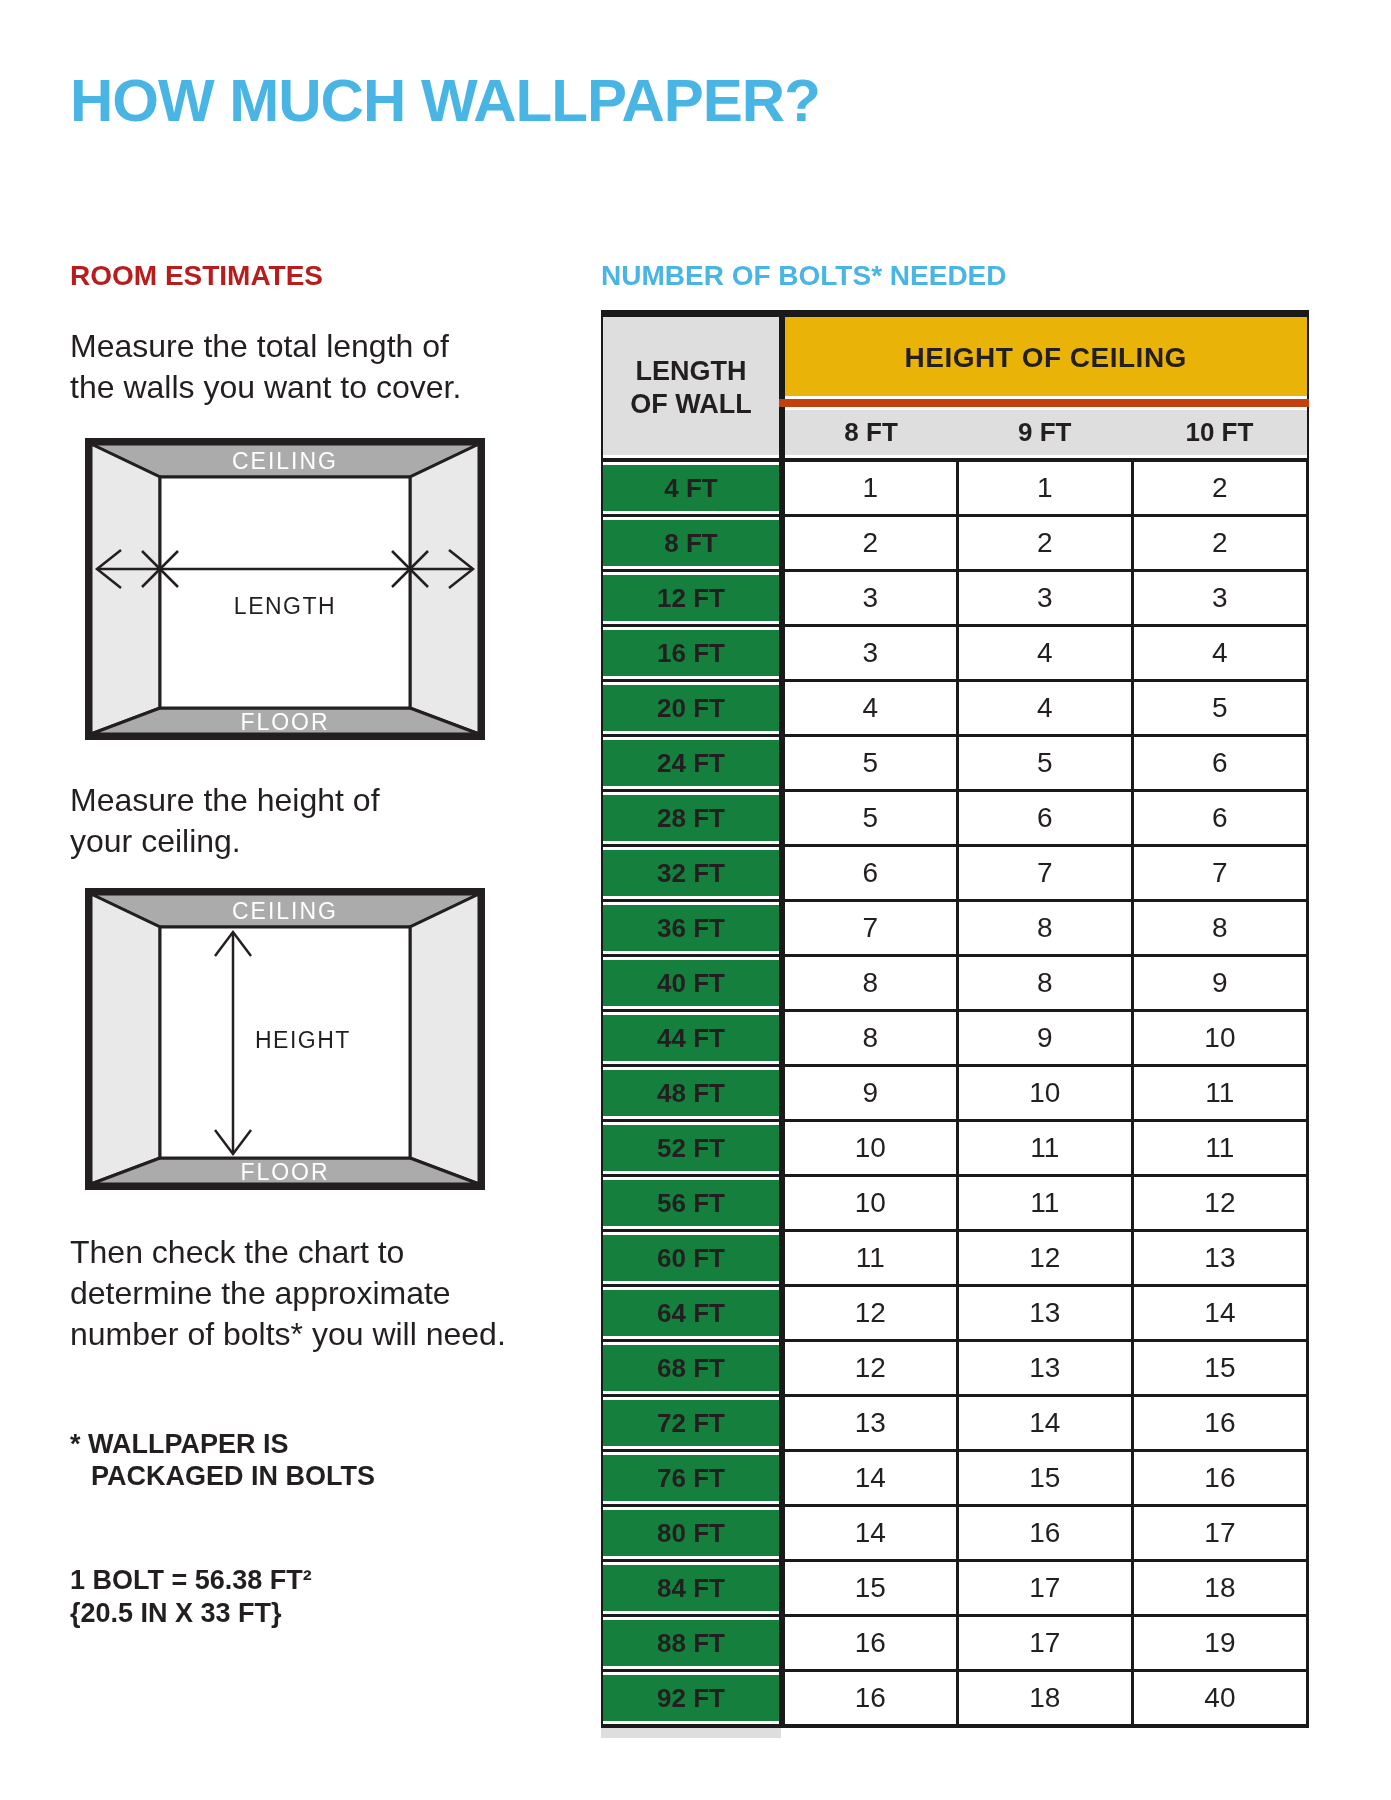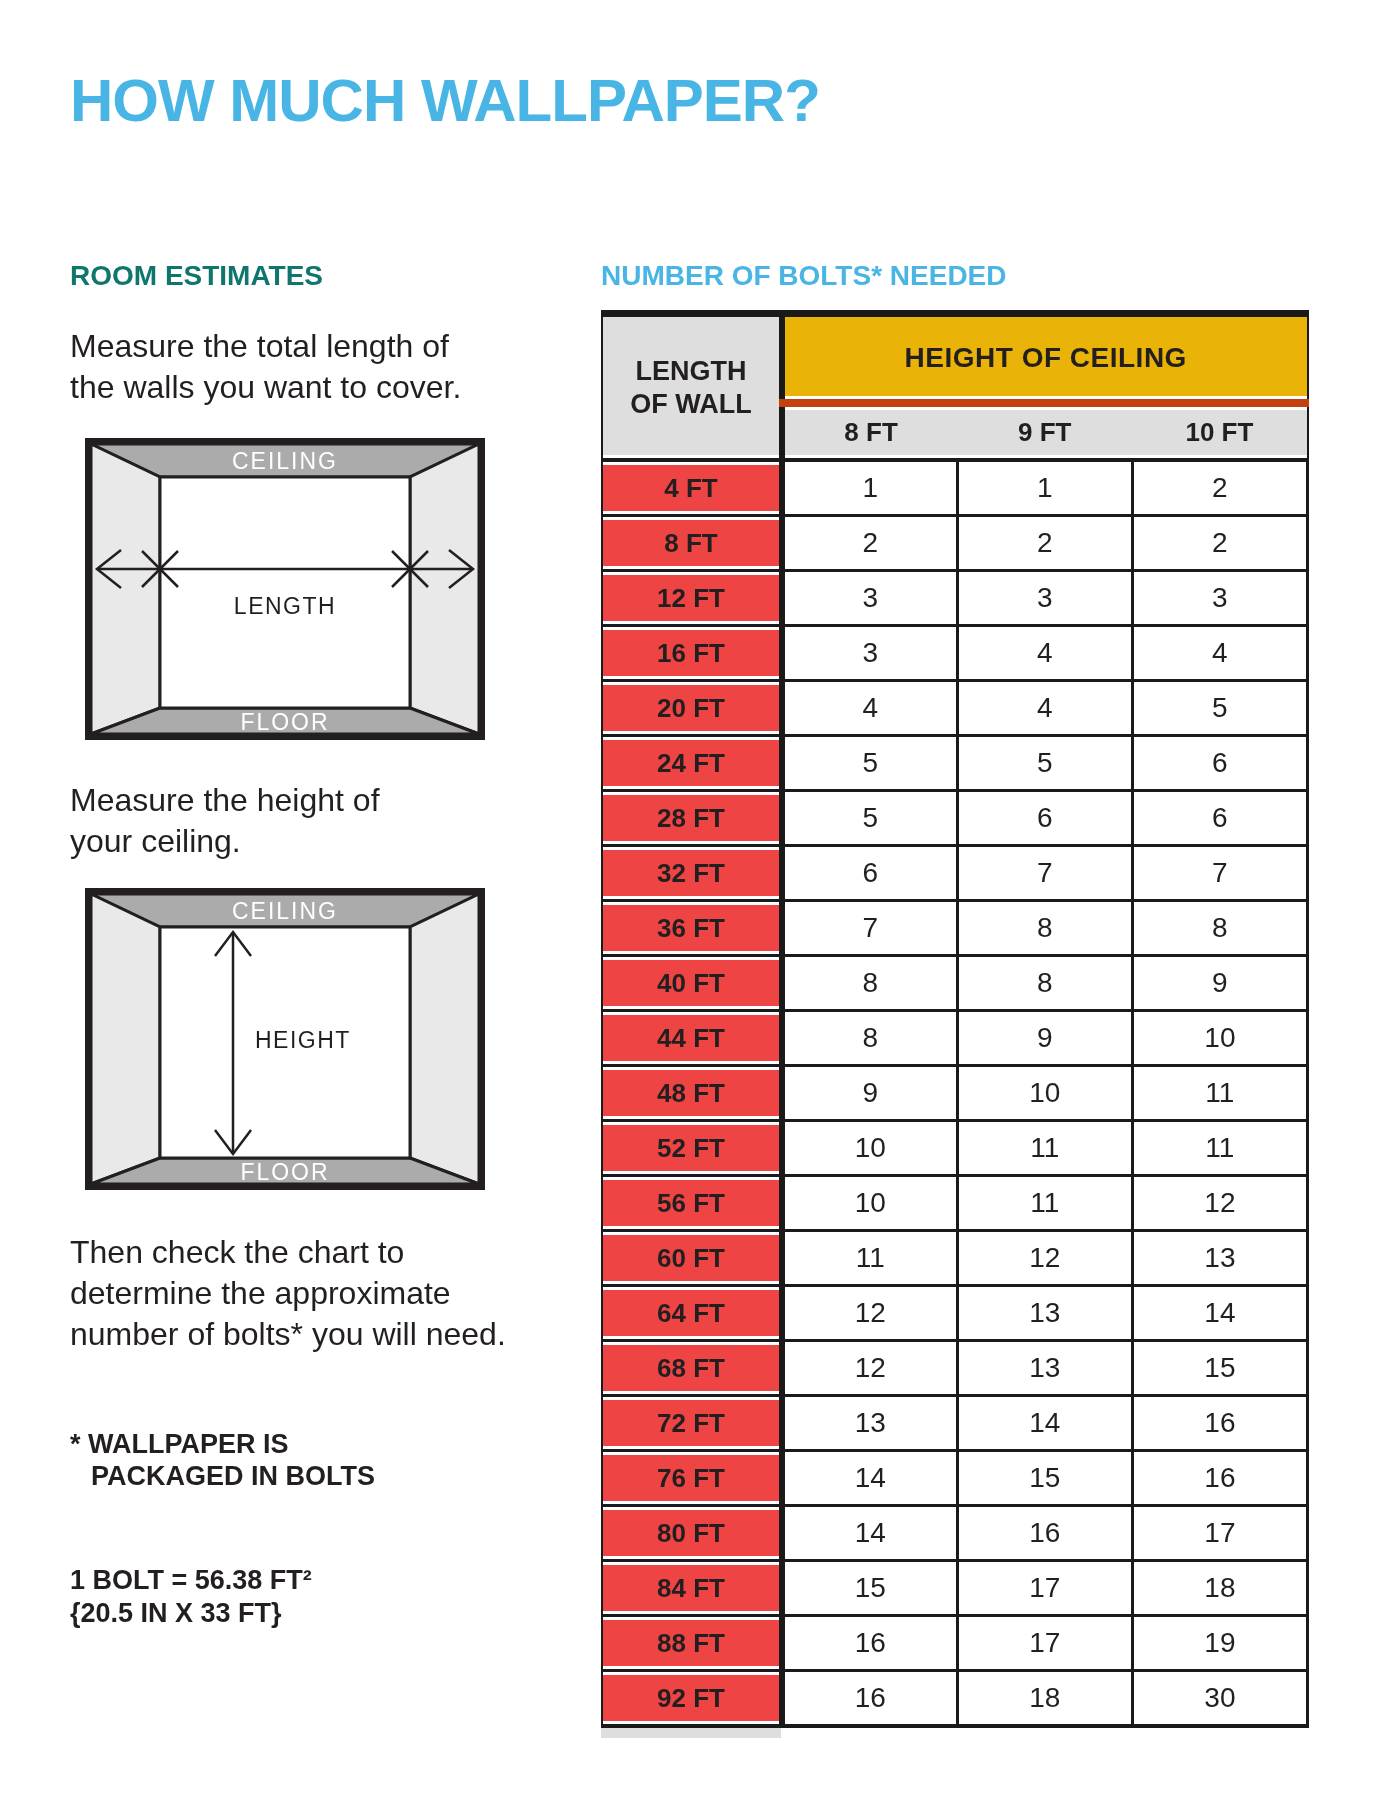--- a/index.html
+++ b/index.html
@@ -8,21 +8,21 @@
     font-family:"Liberation Sans","DejaVu Sans",sans-serif; color:#231f20;
     overflow:hidden;
   }
   .abs { position:absolute; }
 
   .main-title {
     left:70px; top:66px; font-size:60px; font-weight:900;
     letter-spacing:-1px; color:#49b5e5; white-space:nowrap;text-align:center;
   }
   .section-heading {
-    left:70px; top:260px; font-size:28px; font-weight:800; color:#0f766e;
+    left:70px; top:260px; font-size:28px; font-weight:800; color:#b91c1c;
     letter-spacing:0px; white-space:nowrap;text-align:right;
   }
   .table-heading {
     left:601px; top:260px; width:708px; text-align:left;
     font-size:28px; font-weight:800; color:#49b5e5; white-space:nowrap;
   }
   .para {
     left:70px; font-size:32px; line-height:1.28; color:#231f20;
     white-space:pre-line;
   }
@@ -65,21 +65,21 @@
     background:#eab308; border-bottom:8px solid #c2410c; height:82px;
     font-size:28px; font-weight:bold; letter-spacing:0.5px;
     box-shadow:inset 0 -3px 0 #fff;
   }
   th.sub {
     background:#dedede; border-bottom:4px solid #1a1a1a; height:51px;
     font-size:26px; font-weight:bold;
     box-shadow:inset 0 3px 0 #fff, inset 0 -3px 0 #fff;
   }
   th.rowlab {
-    background:#ef4444; border-right:6px solid #1a1a1a; border-bottom:3px solid #1a1a1a;
+    background:#15803d; border-right:6px solid #1a1a1a; border-bottom:3px solid #1a1a1a;
     height:52px; font-size:26px; font-weight:bold;
     box-shadow:inset 0 3px 0 #fff, inset 0 -3px 0 #fff;
   }
   td.num {
     background:#fff; border:3px solid #1a1a1a; height:52px;
     font-size:28px; font-weight:400; color:#231f20;
   }
   .table-stub { width:180px; height:10px; background:#dedede; margin-left:0px; }
 </style>
 </head>
@@ -302,20 +302,20 @@
           <tr>
             <th class="rowlab">88 FT</th>
             <td class="num">16</td>
             <td class="num">17</td>
             <td class="num">19</td>
           </tr>
           <tr>
             <th class="rowlab">92 FT</th>
             <td class="num">16</td>
             <td class="num">18</td>
-            <td class="num">30</td>
+            <td class="num">40</td>
           </tr>
         </tbody>
     </table>
     <div class="table-stub"></div>
   </div>
 
 </div>
 
 </body></html>

